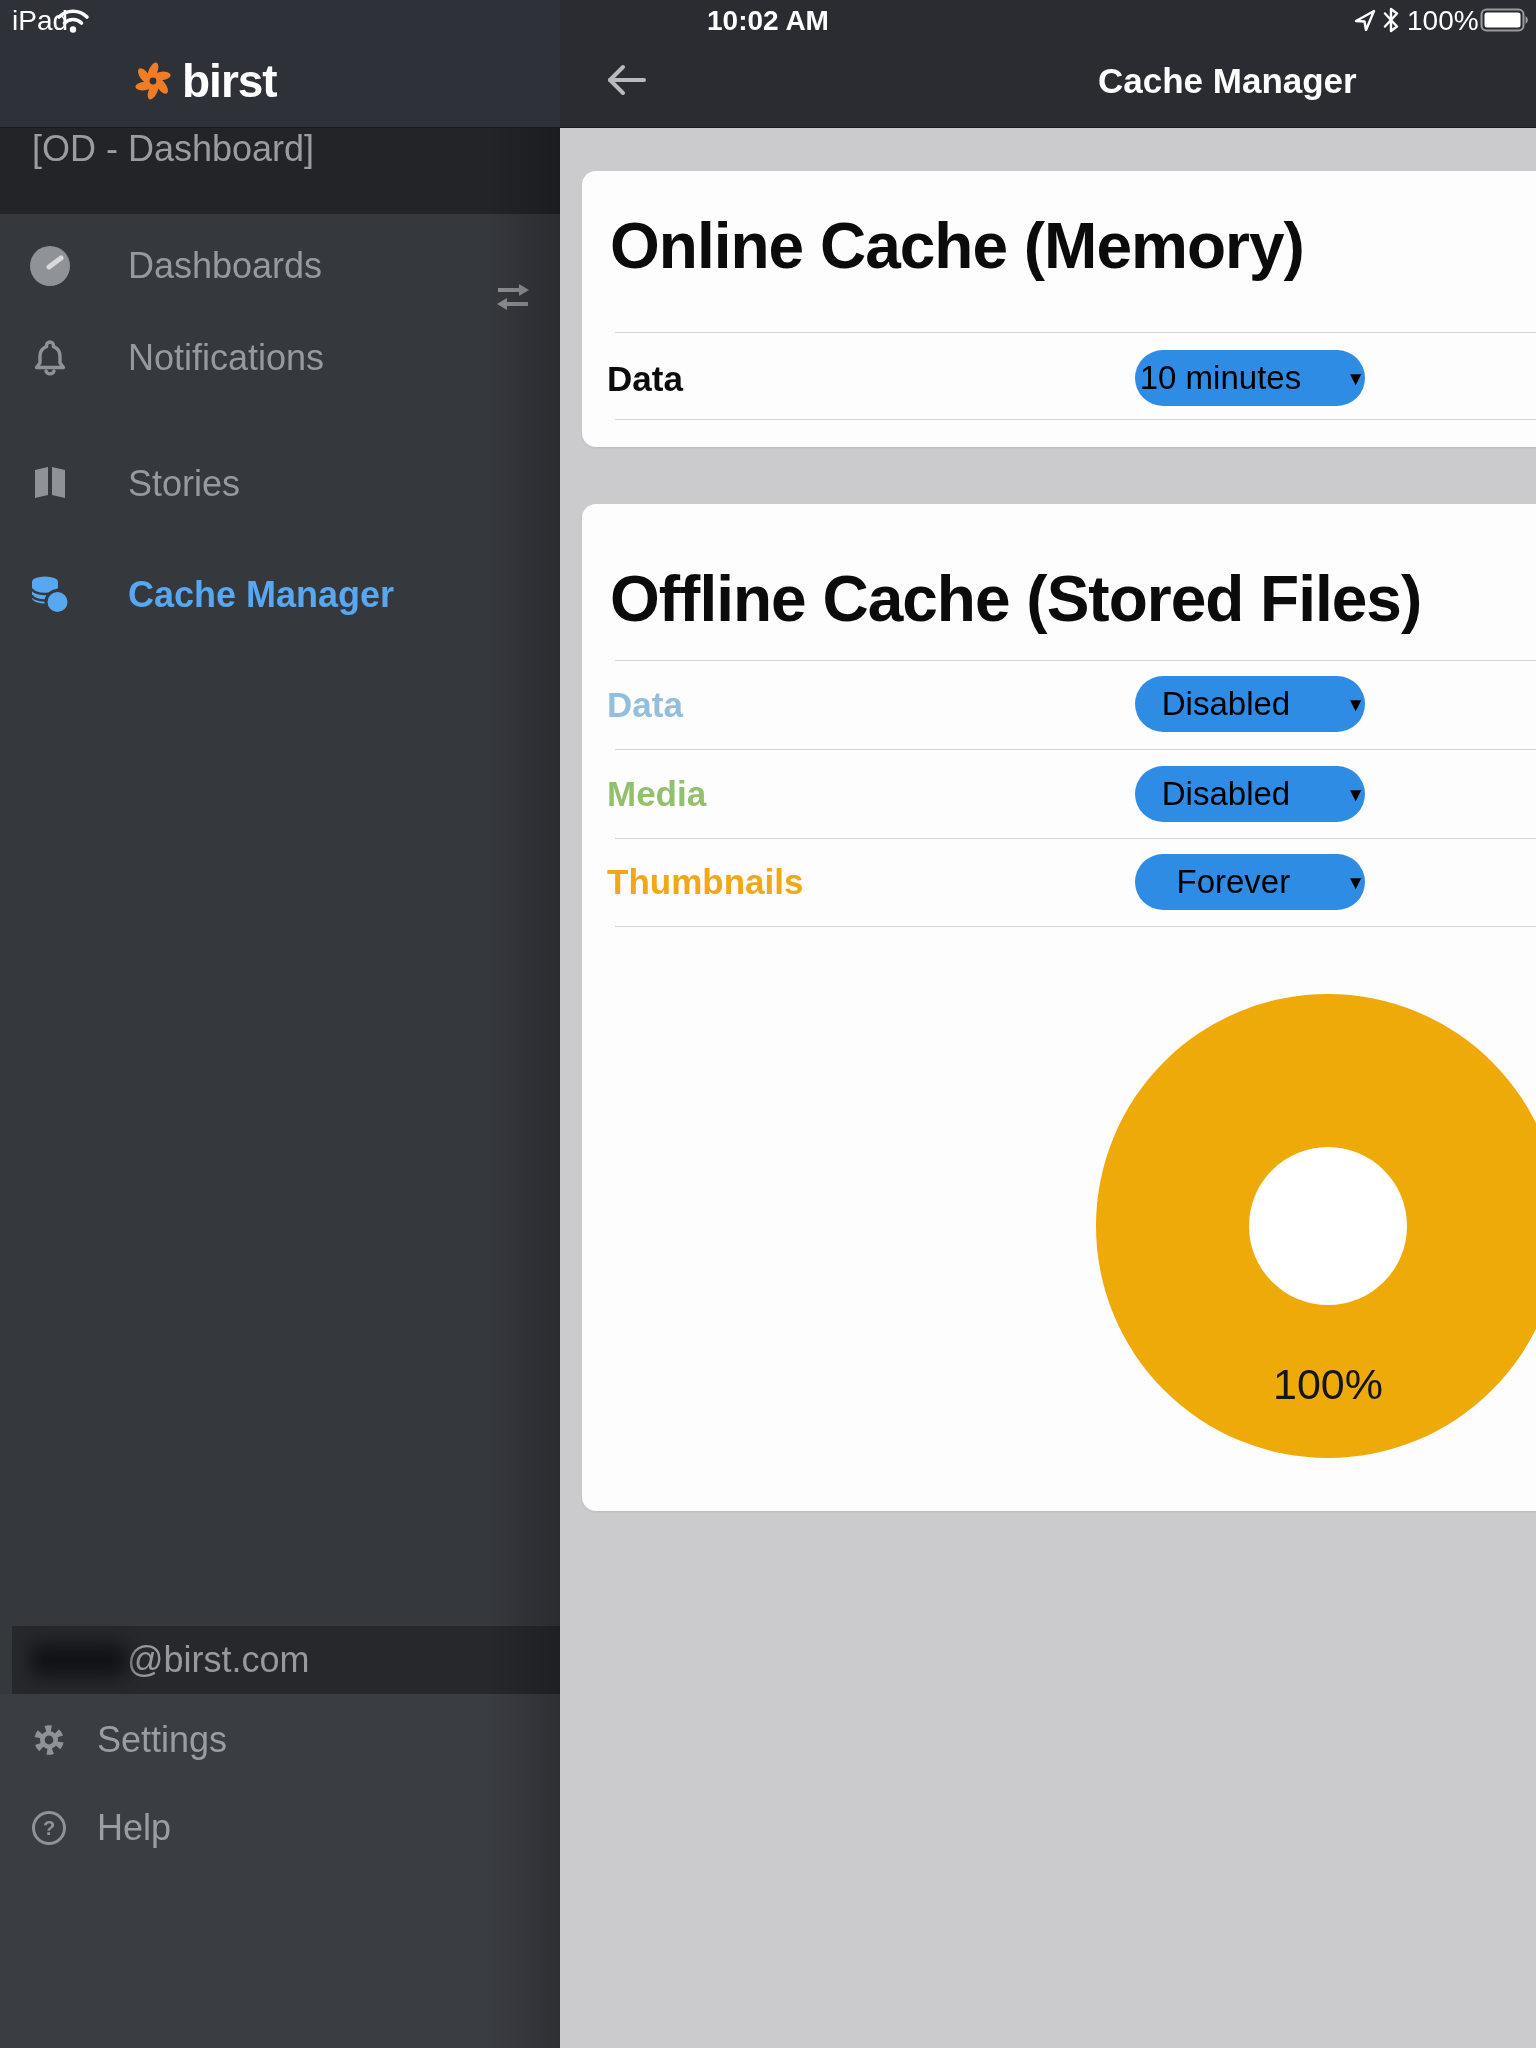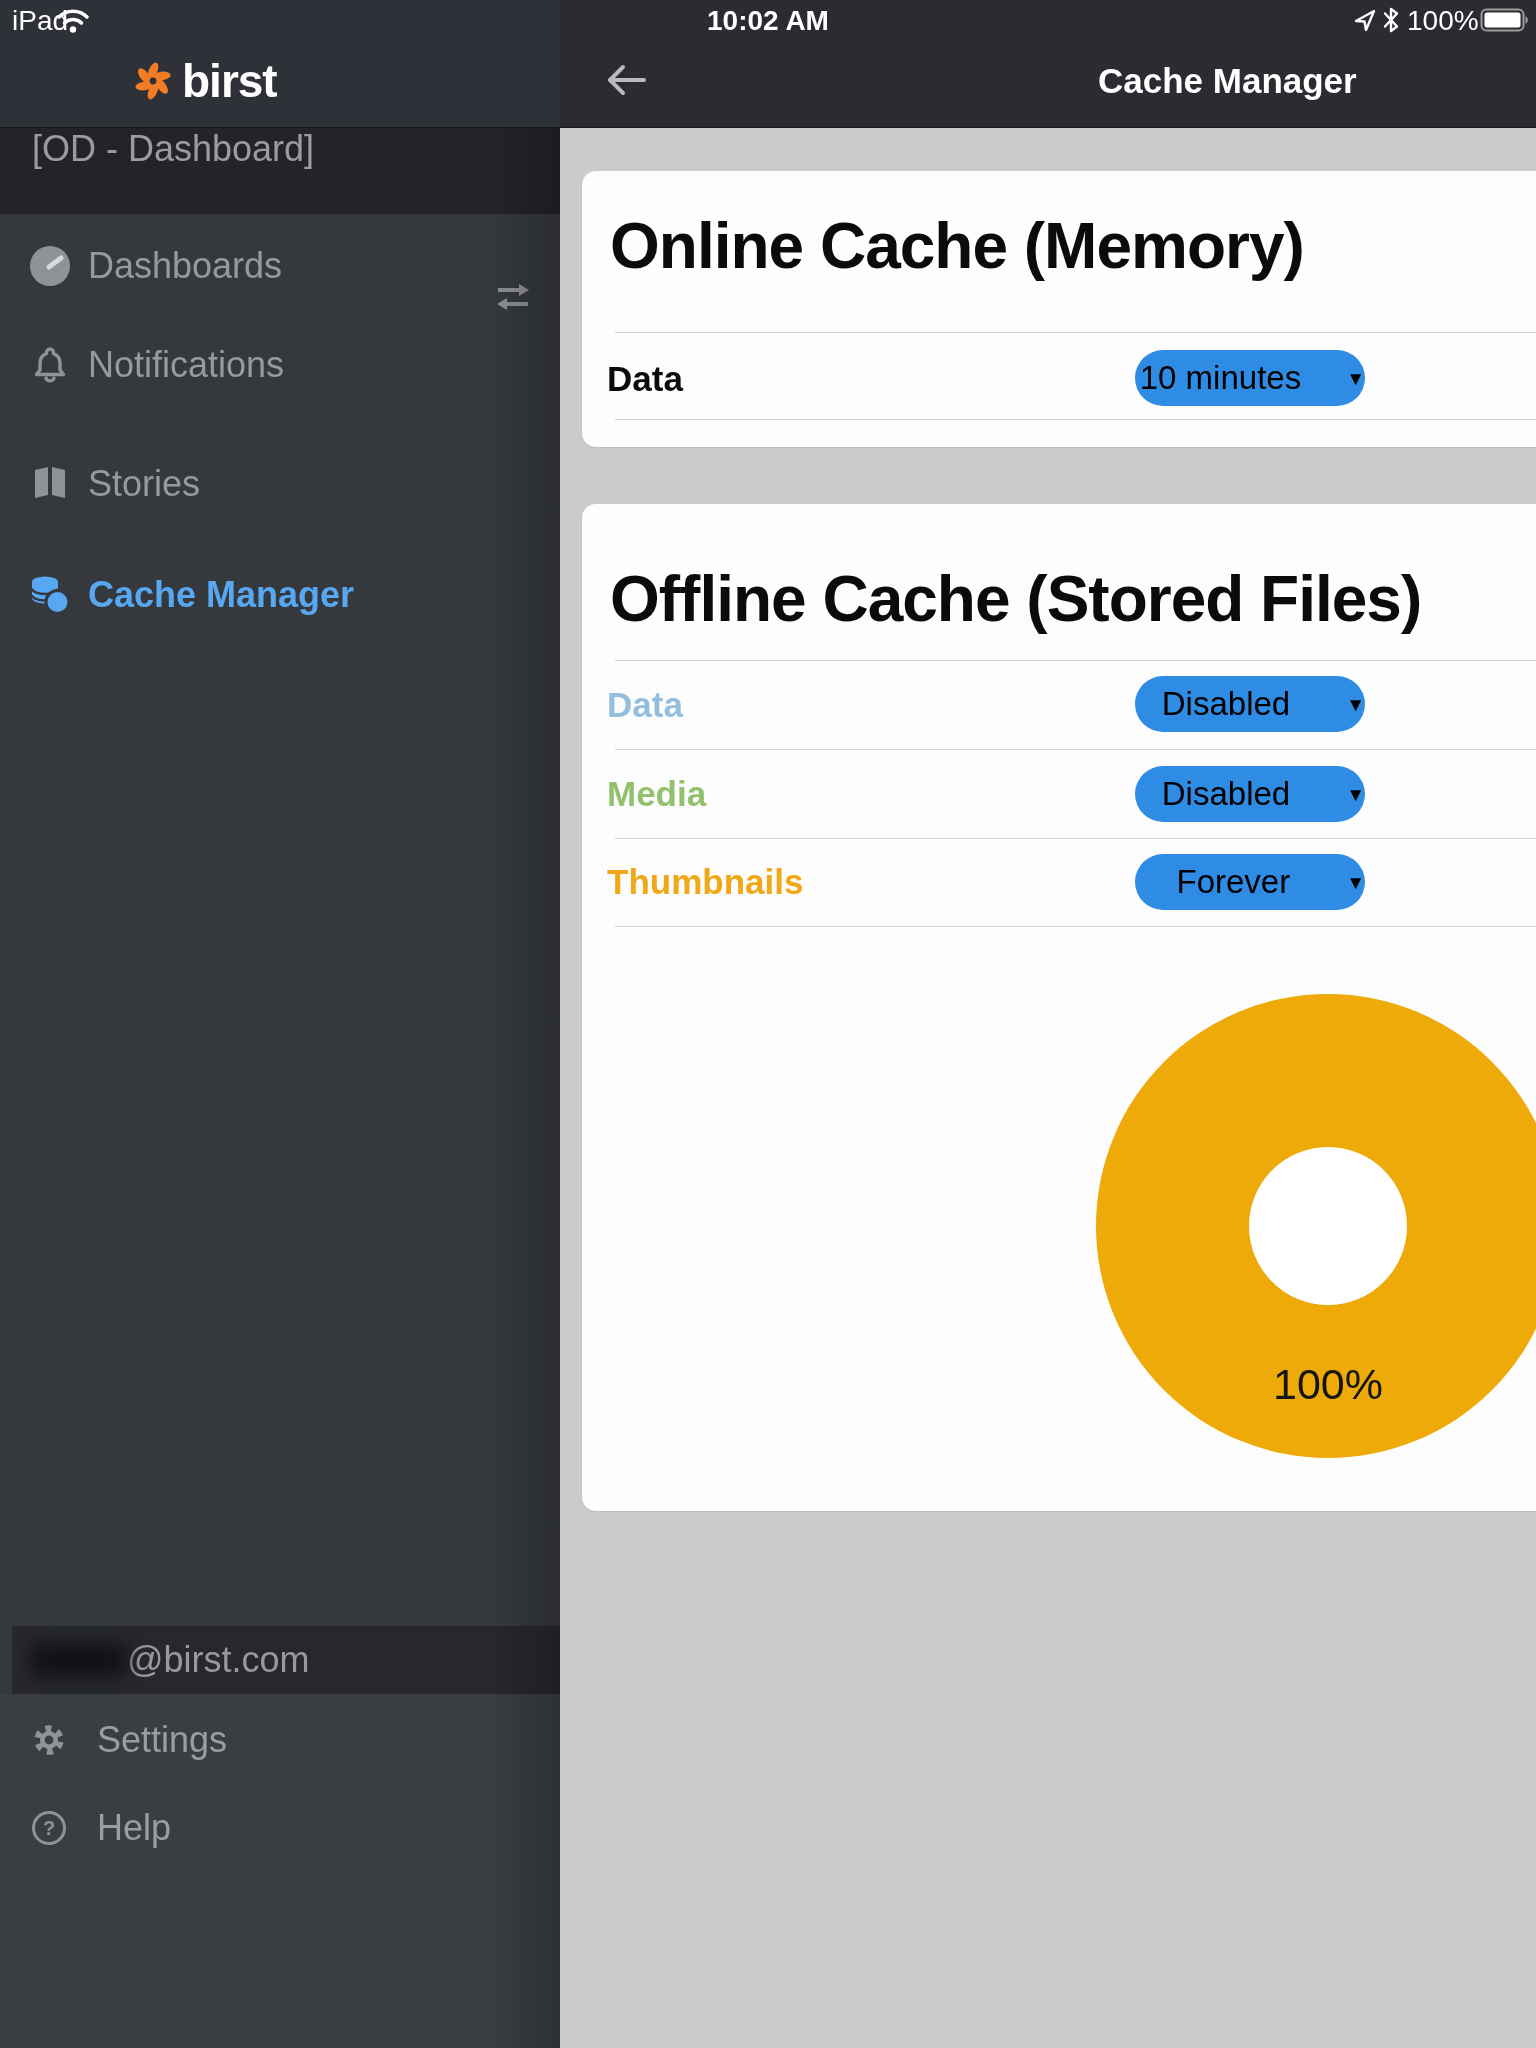--- a/index.html
+++ b/index.html
@@ -16,21 +16,21 @@
   #sidebar-shadow { right:976px; top:128px; width:74px; height:1920px;
     background:linear-gradient(to right, rgba(0,0,0,0), rgba(0,0,0,.22)); left:486px; pointer-events:none; z-index:5; }
 
   #workspace-row { left:0; top:128px; width:580px; height:86px; background:#222428;
     display:flex; align-items:flex-start; }
   #workspace-label { margin-left:32px; color:#9a9ca0; font-size:36px; }
   #swap-icon { position:absolute; left:494px; top:153px; }
 
   .menu-item { left:0; width:560px; height:64px; display:flex; align-items:center; cursor:pointer; }
   .menu-item .mi-icon { margin-left:28px; width:44px; height:44px; flex:0 0 44px; }
-  .menu-item .mi-label { margin-left:16px; font-size:36px; color:#96999e; }
+  .menu-item .mi-label { margin-left:56px; font-size:36px; color:#96999e; }
   .menu-item.active .mi-label { color:#57a8f0; font-weight:700; }
 
   #email-row { left:0; top:1626px; width:560px; height:68px; background:#26282c;
     display:flex; align-items:center;margin-left:12px; }
   #email-blur { margin-left:18px; width:97px; height:34px; background:#0e0f12;
     border-radius:8px; filter:blur(9px); opacity:.85; }
   #email-text { color:#97999d; font-size:36px; margin-left:0px; }
 
   #footer-section { left:0; top:1694px; width:560px; height:354px; background:#3a3d42; }
   .footer-item { left:0; width:560px; height:56px; display:flex; align-items:center; cursor:pointer; }
@@ -120,21 +120,21 @@
   <div class="menu-item abs" style="top:234px;">
     <span class="mi-icon">
       <svg width="44" height="44" viewBox="0 0 44 44">
         <circle cx="22" cy="22" r="20" fill="#8f9296"></circle>
         <line x1="21" y1="23" x2="33" y2="14" stroke="#d8d9da" stroke-width="5" stroke-linecap="round"></line>
       </svg>
     </span>
     <span class="mi-label">Dashboards</span>
   </div>
 
-  <div class="menu-item abs" style="top:333px;">
+  <div class="menu-item abs" style="top:326px;">
     <span class="mi-icon">
       <svg width="44" height="44" viewBox="0 0 44 44">
         <path d="M22 6 a3.5 3.5 0 0 1 3.5 3.5 v1.2 a10 10 0 0 1 6.5 9.3 V27 l3.5 4.5 H8.5 L12 27 v-7 a10 10 0 0 1 6.5 -9.3 V9.5 A3.5 3.5 0 0 1 22 6 Z" fill="none" stroke="#8f9296" stroke-width="3.4" stroke-linejoin="round"></path>
         <path d="M18 35 a4.2 4.2 0 0 0 8 0" fill="none" stroke="#8f9296" stroke-width="3.4" stroke-linecap="round"></path>
       </svg>
     </span>
     <span class="mi-label">Notifications</span>
   </div>
 
   <div class="menu-item abs" style="top:452px;">

